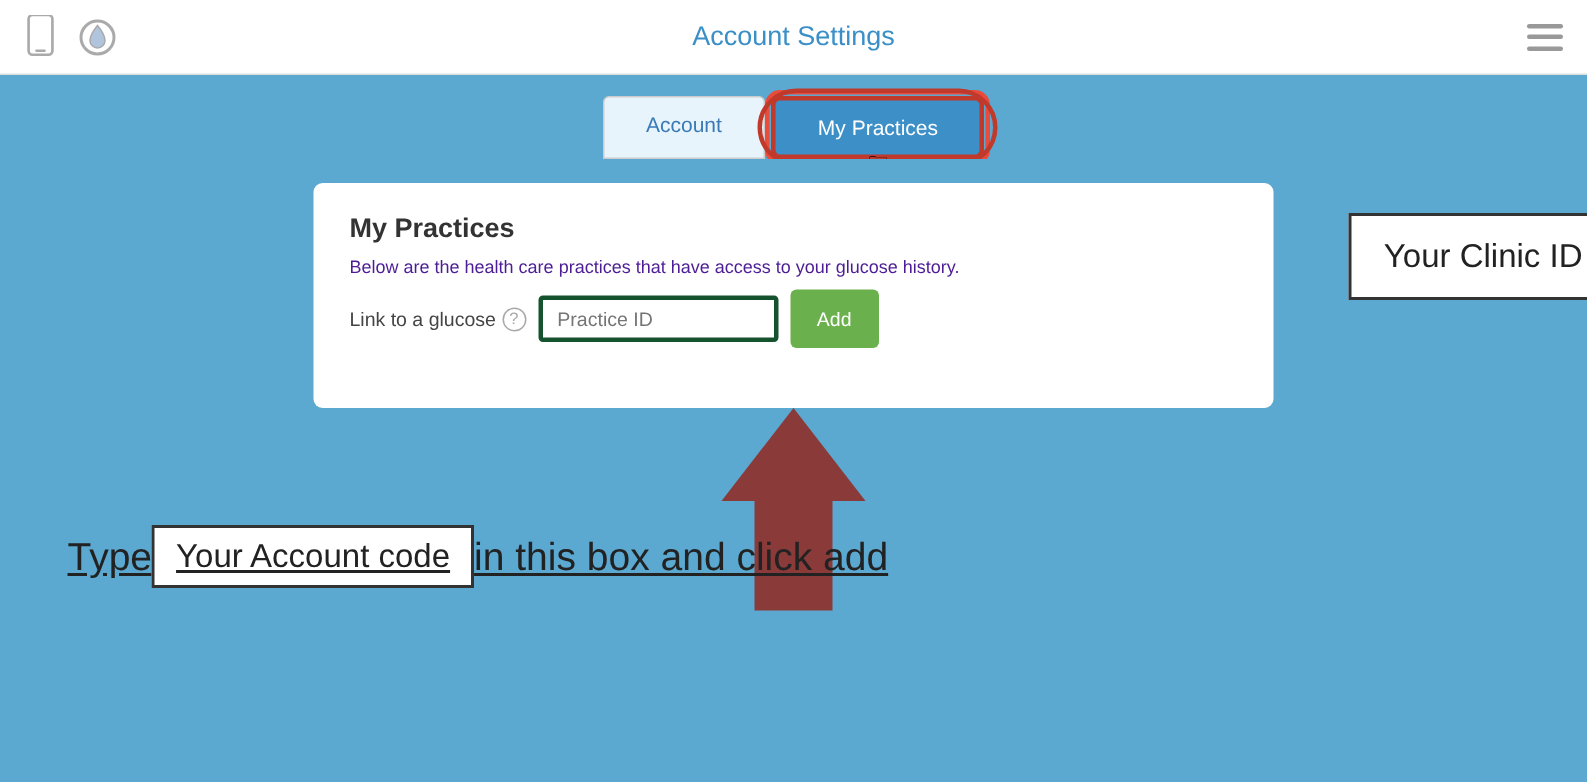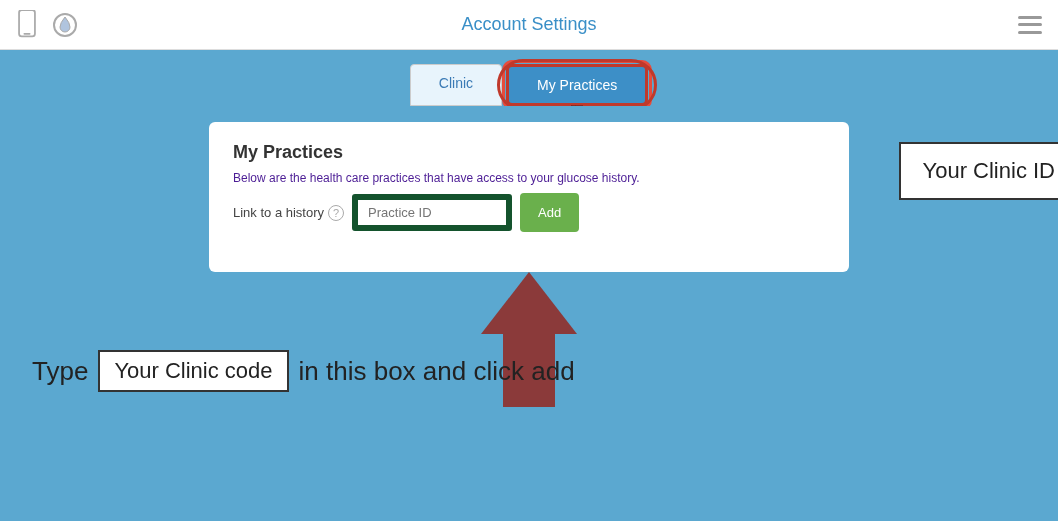--- a/index.html
+++ b/index.html
@@ -122,21 +122,21 @@
       align-items: center;
       justify-content: center;
       width: 16px; height: 16px;
       border-radius: 50%;
       border: 1px solid #aaa;
       font-size: 11px;
       color: #aaa;
       cursor: pointer;
     }
     .practice-input {
-      border: 6px solid #14532d;
+      border: 3px solid #14532d;
       border-radius: 3px;
       padding: 5px 10px;
       font-size: 13px;
       color: #bbb;
       width: 160px;
       outline: none;
     }
     .add-btn {
       background: #6ab04c;
       color: #fff;
@@ -158,26 +158,26 @@
       font-size: 22px;
       font-weight: normal;
       color: #222;
       white-space: nowrap;
     }
 
     
     .instruction {
       position: absolute;
       bottom: 30px;
-      left: 32px;
+      left: 45px;
       font-size: 26px;
       color: #222;
       display: flex;
       align-items: center;
-      gap: 10px;
+      text-decoration: underline;
     }
     .clinic-code-box {
       background: #fff;
       border: 2px solid #333;
       padding: 6px 14px;
       font-size: 22px;
       color: #222;
     }
 
     
@@ -219,48 +219,48 @@
   </div>
   <div class="header-title">Account Settings</div>
   <div class="icon-menu">
     <span></span>
       <span></span>
       <span></span>
   </div>
 </div>
 
 <div class="tabs">
-  <div class="tab">Clinic</div>
+  <div class="tab">Account</div>
   <div class="tab-ring-wrapper">
     <div class="tab active">My Practices</div>
     <div class="tab-ring"></div>
     <div class="cursor-icon">☞</div>
   </div>
 </div>
 
 <div class="main" style="position:relative; padding-top:16px;">
 
   <div class="card" style="position:relative;">
     <div class="card-title">My Practices</div>
     <div class="card-desc">Below are the health care practices that have access to your glucose history.</div>
     <div class="link-row">
       <span class="link-label">
-        <span>Link to a history</span>
+        <span>Link to a glucose</span>
         <span class="help-icon">?</span>
       </span>
       <input class="practice-input" type="text" placeholder="Practice ID" style="">
       <button class="add-btn">Add</button>
     </div>
 
     <div class="clinic-id-box">Your Clinic ID</div>
   </div>
 
   <div style="position:relative; width:640px; margin:0 auto; height:130px;">
     <div style="position:absolute; left:50%; transform:translateX(-50%); top:0; width:0; height:0; border-left:48px solid transparent; border-right:48px solid transparent; border-bottom:62px solid #8b3a3a;"></div>
     <div style="position:absolute; left:50%; transform:translateX(-50%); top:55px; width:52px; height:80px; background:#8b3a3a;"></div>
   </div>
 
   <div class="instruction">
     <span>Type</span>
-    <span class="clinic-code-box">Your Clinic code</span>
+    <span class="clinic-code-box">Your Account code</span>
     <span>in this box and click add</span>
   </div>
 </div>
 
 </body></html>

